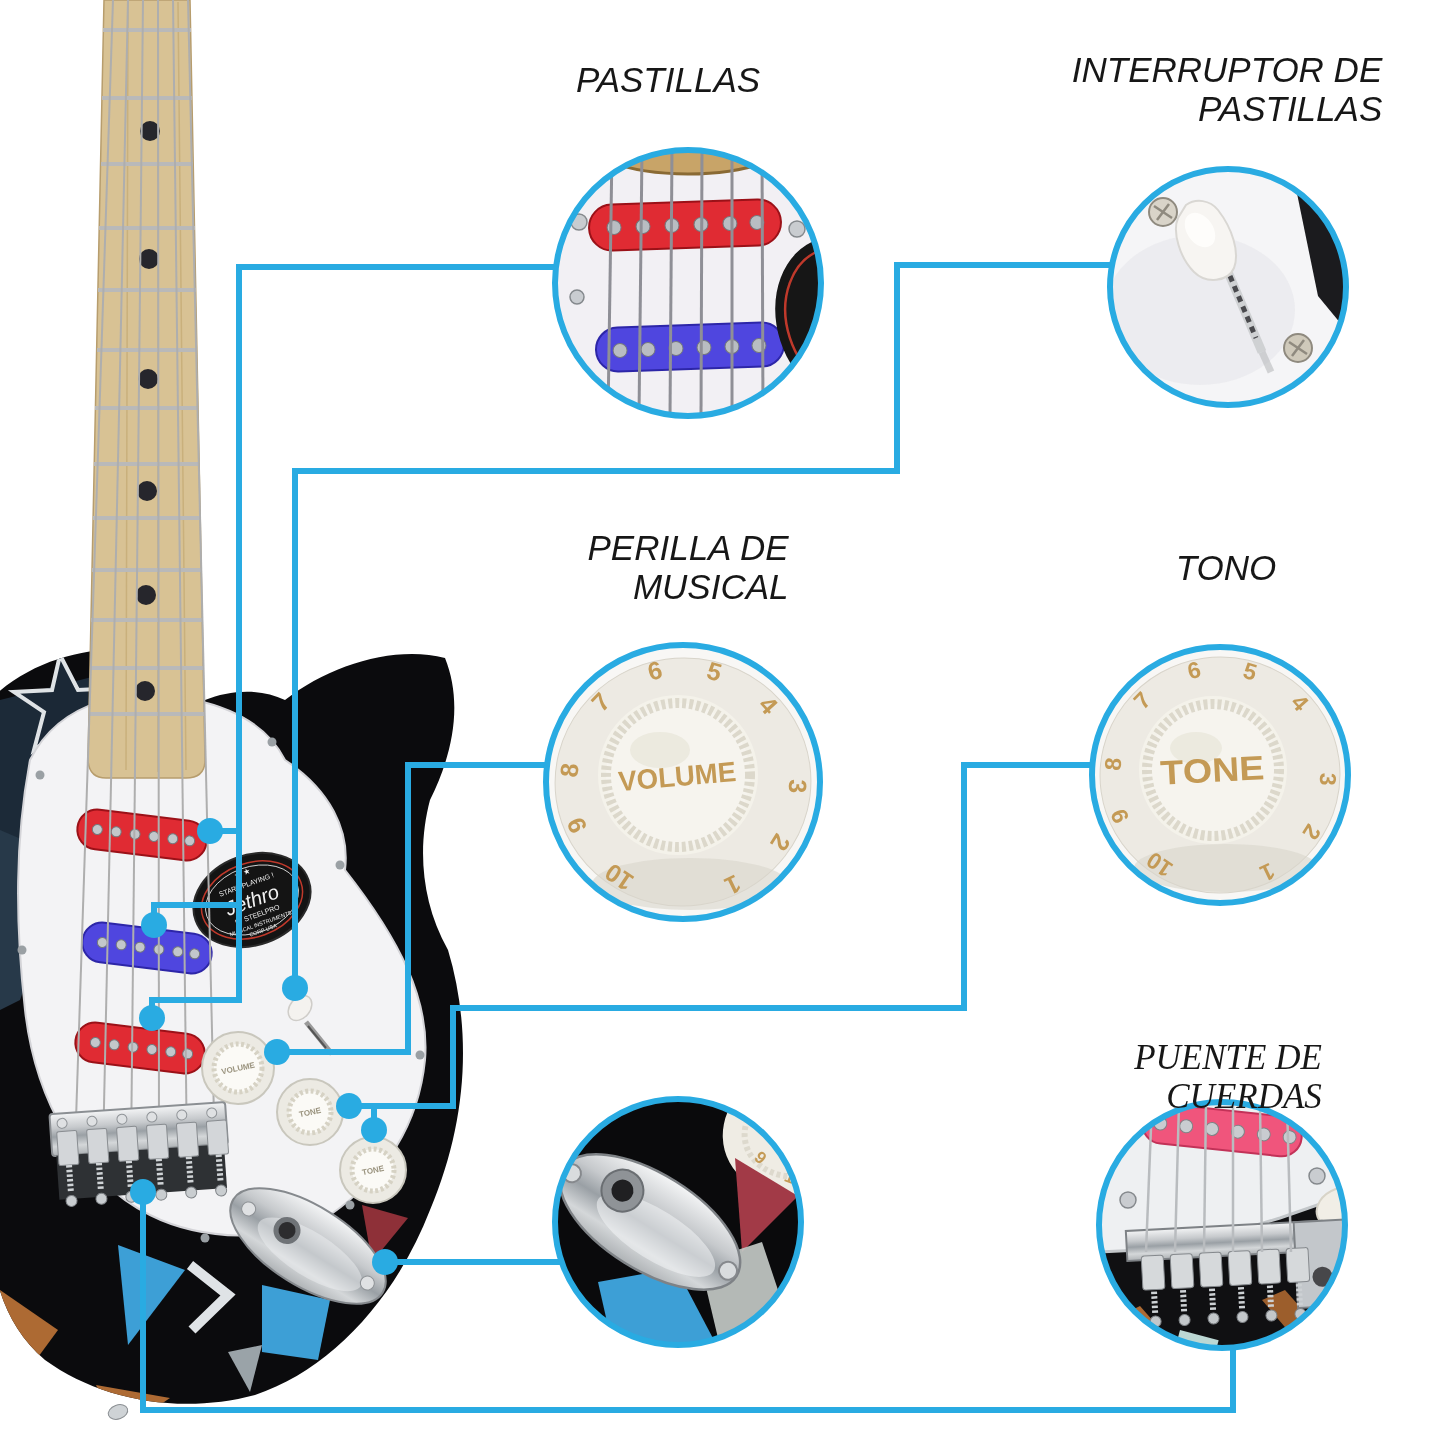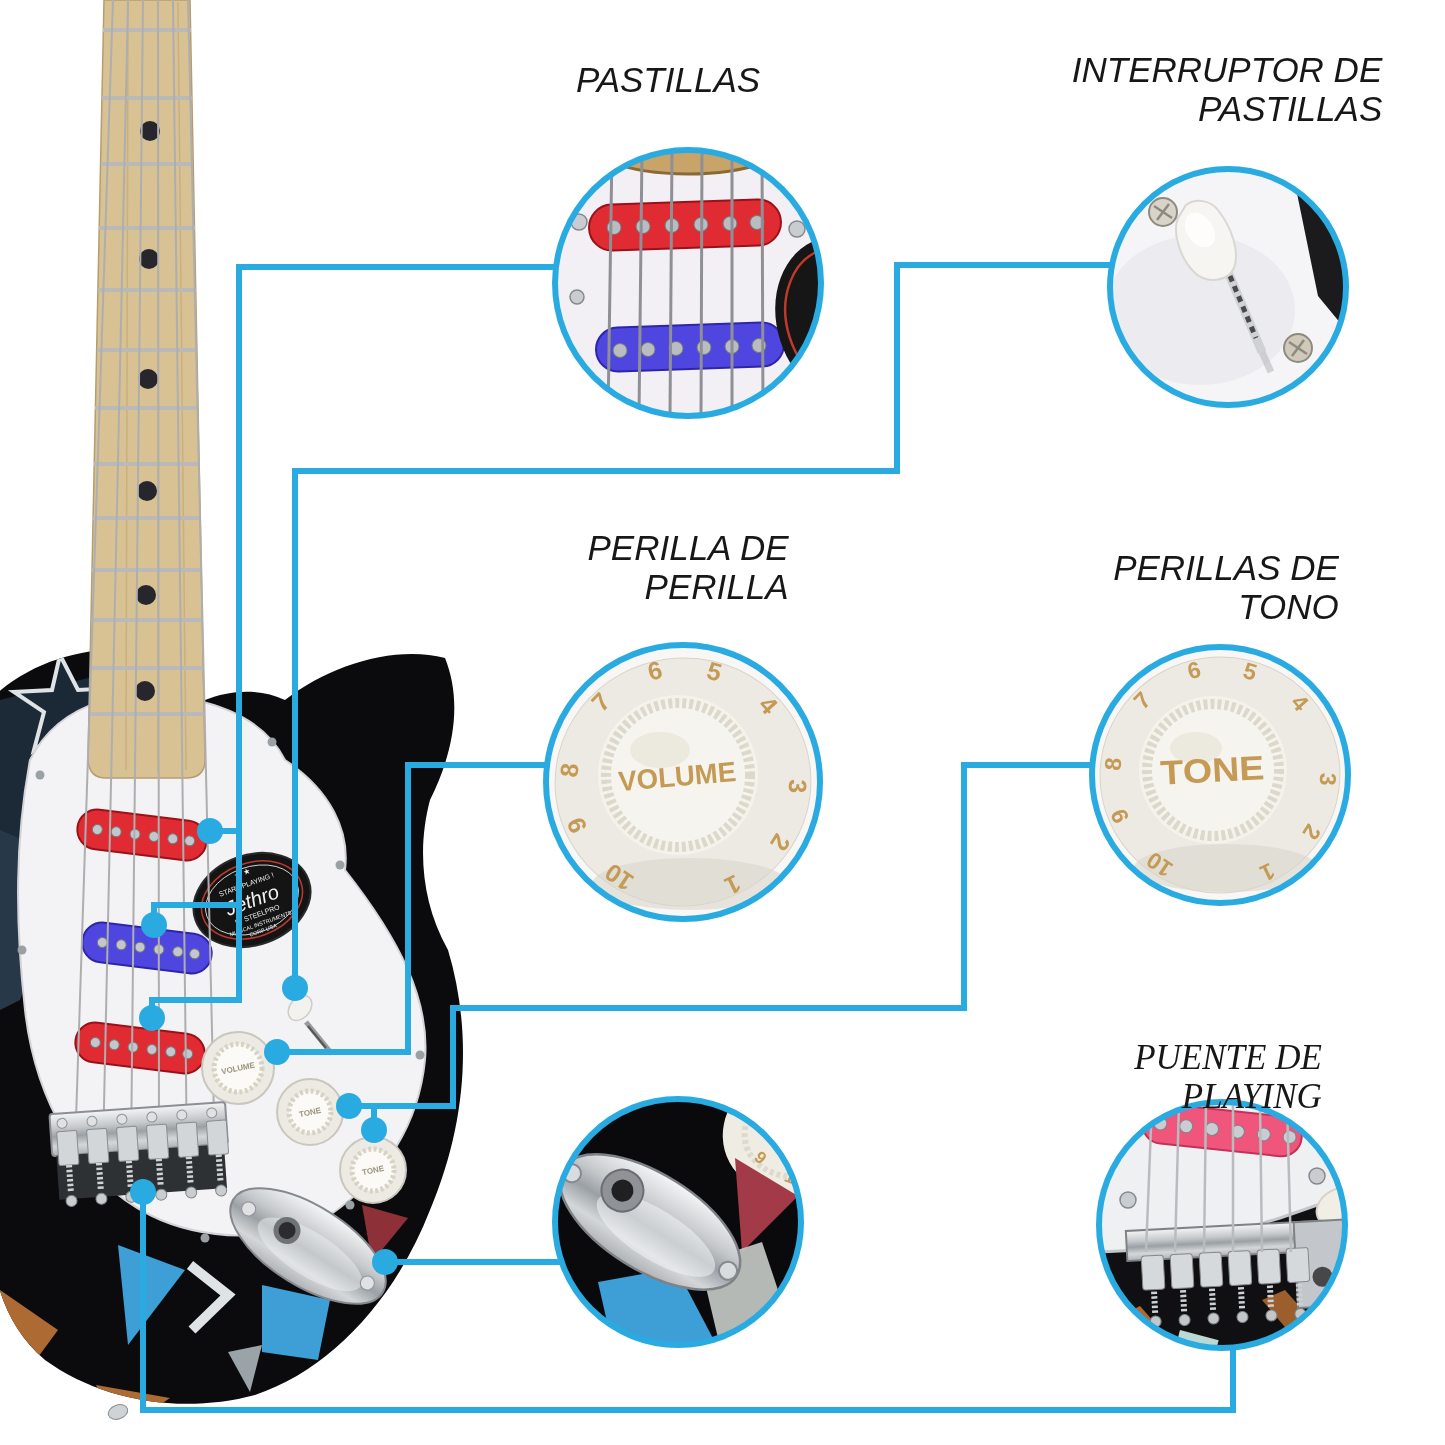--- a/index.html
+++ b/index.html
@@ -492,24 +492,23 @@
 
 <div class="label" style="left:668px;top:60px;">
   <div>PASTILLAS</div>
 </div>
 <div class="label" style="left:1227px;top:50px;">
   <div>INTERRUPTOR DE</div>
   <div>PASTILLAS</div>
 </div>
 <div class="label" style="left:668px;top:528px;margin-left:20px;">
   <div>PERILLA DE</div>
-  <div>PERILLA</div>
+  <div>MUSICAL</div>
 </div>
 <div class="label" style="left:1226px;top:548px;">
-  <div>PERILLAS DE</div>
   <div>TONO</div>
 </div>
 <div class="label" style="left:672px;top:1038px;">
 </div>
 <div class="label" style="left:1228px;top:1038px;font-family:Liberation Serif, serif;">
   <div>PUENTE DE</div>
-  <div>PLAYING</div>
+  <div>CUERDAS</div>
 </div>
 
 </body></html>

